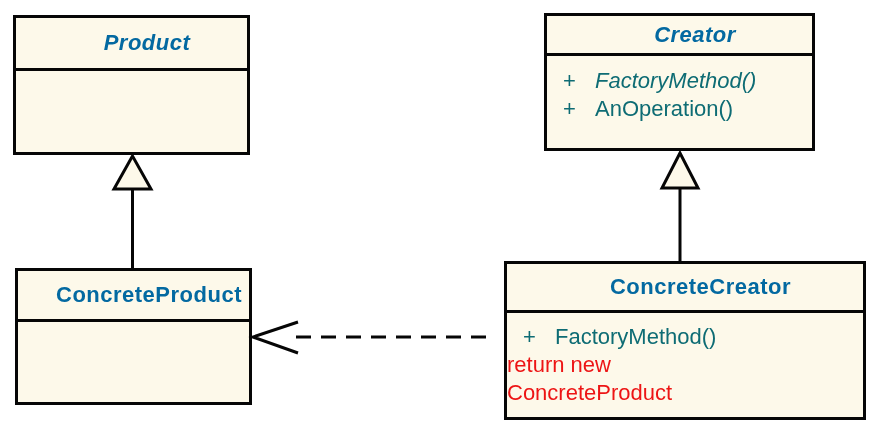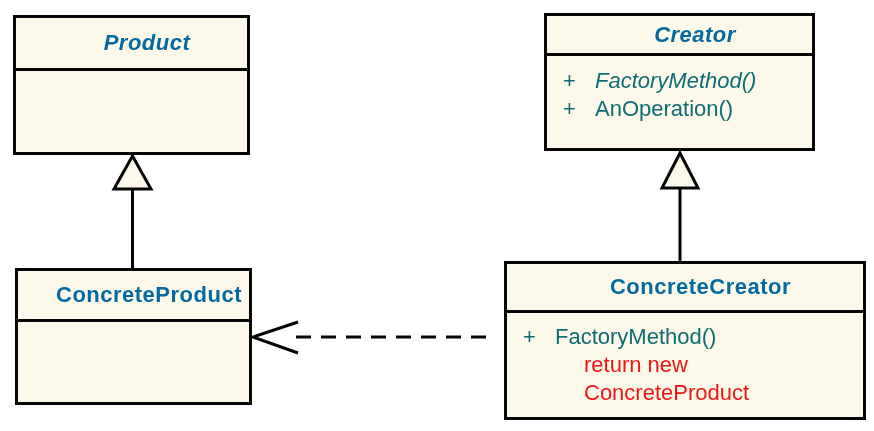--- a/index.html
+++ b/index.html
@@ -49,21 +49,20 @@
   }
   .vis {
     box-sizing: border-box;
     padding-left: 16px;
     flex: 0 0 48px;
   }
   .code-note {
     font-size: 22px;
     line-height: 28px;
     color: #ED1515;
-    padding-left: 77px;
     white-space: nowrap;
   }
   .edge-label {
     position: absolute;
     font-size: 21px;
     color: #111111;
     text-align: center;
     white-space: nowrap;
   }
 </style>

